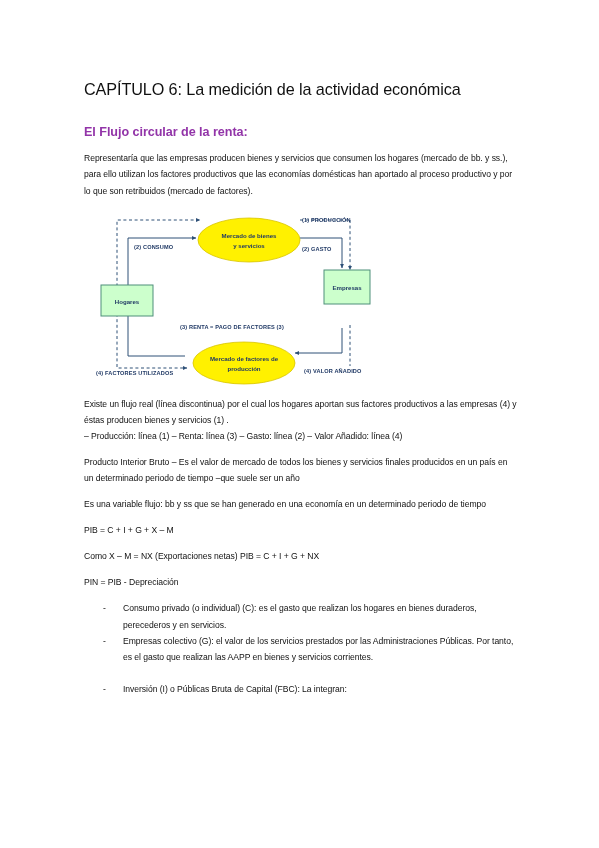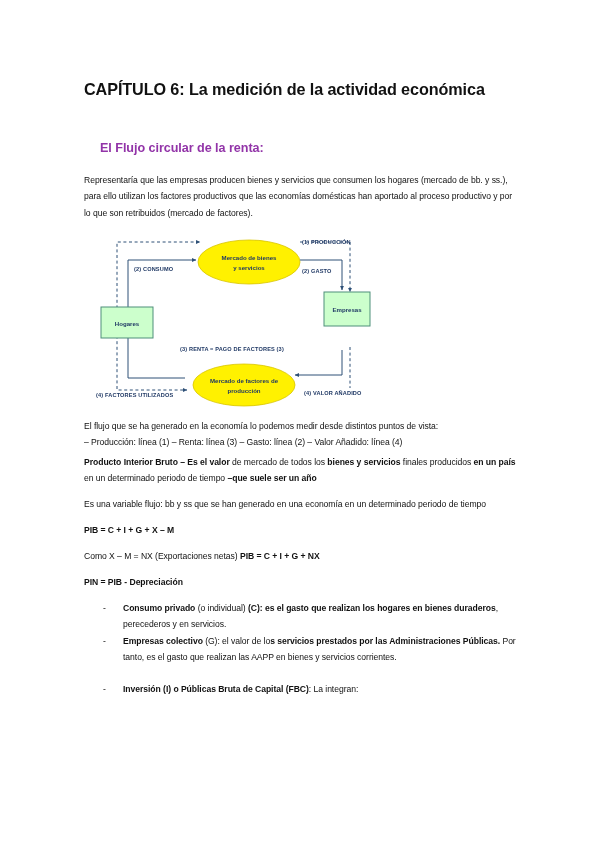--- a/index.html
+++ b/index.html
@@ -22,47 +22,47 @@
     height: 848px;
     box-sizing: border-box;
     padding: 0 82px 0 84px;
   }
 
   
   .doc-title {
     margin: 0;
     padding-top: 79px;
     font-size: 16.2px;
-    font-weight: 700;
+    font-weight: 400;
     line-height: 1.25;
     letter-spacing: -0.1px;
     color: #111111;
   }
   .section-heading {
-    margin: 16px;
+    margin: 0;
     font-size: 12.6px;
     font-weight: 600;
     line-height: 1.2;
     color: #9234A8;
     letter-spacing: -0.05px;
   }
   #heading-flujo { padding-top: 26px; }
   #heading-magnitudes { padding-top: 13px; }
 
   
   p.body {
     margin: 0;
     font-size: 8.6px;
     line-height: 16.1px;
     color: #111111;
     letter-spacing: -0.05px;
   }
   p.gap { margin-top: 10px; }
-  p.tight { margin-top: 4px; }
-  b { font-weight: 700; }
+  p.tight { margin-top: 10px; }
+  b { font-weight: 400; }
 
   
   ul.dash-list {
     margin: 0;
     padding: 0;
     list-style: none;
   }
   ul.dash-list li {
     position: relative;
     padding-left: 39px;
@@ -186,23 +186,23 @@
 
       <text class="dg-label" x="210" y="14">(1) PRODUCCIÓN</text>
       <text class="dg-label" x="42" y="41">(2) CONSUMO</text>
       <text class="dg-label" x="210" y="43">(2) GASTO</text>
       <text class="dg-label" x="88" y="121">(3) RENTA = PAGO DE FACTORES (3)</text>
       <text class="dg-label" x="4" y="167">(4) FACTORES UTILIZADOS</text>
       <text class="dg-label" x="212" y="165">(4) VALOR AÑADIDO</text>
     </svg>
   </div>
 
-
-
-  <p class="body gap">El flujo que se ha generado en la economía lo podemos medir desde distintos puntos de vista:</p>
+  <p class="body gap">Existe un flujo real (línea discontinua) por el cual los hogares aportan sus factores productivos a las empresas (4) y éstas producen bienes y servicios (1) .</p>
+
+
   <p class="body">– Producción: línea (1) – Renta: línea (3) – Gasto: línea (2) – Valor Añadido: línea (4)</p>
 
 
   <p class="body tight"><b>Producto Interior Bruto – Es el valor</b><span> de mercado de todos los </span><b>bienes y servicios</b><span> finales producidos </span><b>en un país</b><span> en un determinado periodo de tiempo </span><b>–que suele ser un año</b></p>
 
   <p class="body gap">Es una variable flujo: bb y ss que se han generado en una economía en un determinado periodo de tiempo</p>
 
   <p class="body gap"><b>PIB = C + I + G + X – M</b></p>
 
   <p class="body gap"><span>Como X – M = NX (Exportaciones netas) </span><b>PIB = C + I + G + NX</b></p>

